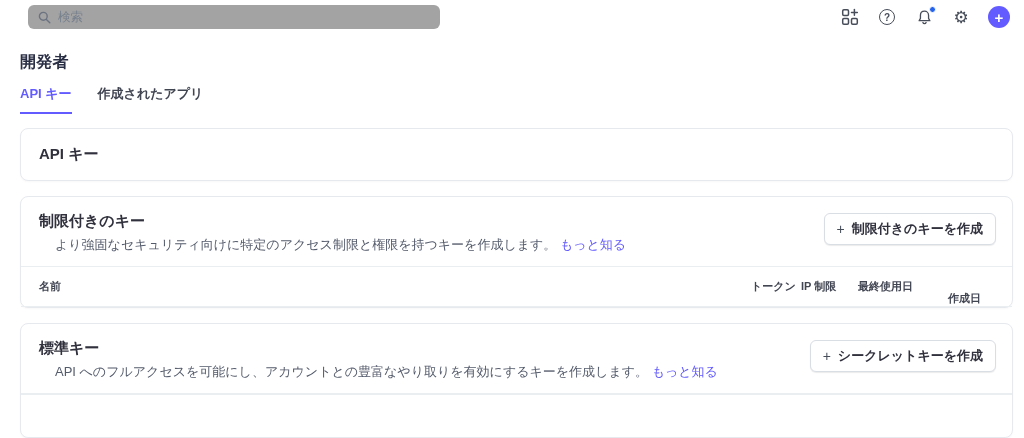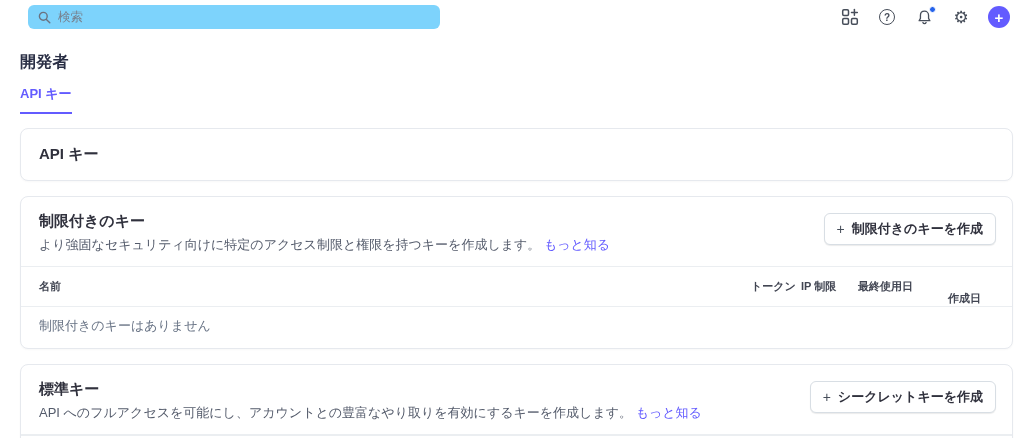--- a/index.html
+++ b/index.html
@@ -12,21 +12,21 @@
   }
 
   
   .topbar {
     display:flex; align-items:center; justify-content:space-between;
     padding:5px 14px 4px 28px; height:33px;
   }
   .search {
     display:flex; align-items:center; gap:7px;
     width:412px; height:24px;
-    background:#7dd3fc; border-radius:6px; padding:0 10px;
+    background:#a3a3a3; border-radius:6px; padding:0 10px;
   }
   .search input {
     border:none; outline:none; background:transparent;
     font-family:"Liberation Sans", sans-serif;
     font-size:12.5px; color:#30313d; width:100%;
   }
   .search input::placeholder { color:#77808e; }
   .topbar-icons { display:flex; align-items:center; gap:17px; }
   .icon-btn {
     width:20px; height:20px; display:flex; align-items:center; justify-content:center;
@@ -68,21 +68,21 @@
   .card-apikeys {
     margin-top:14px; height:53px;
     display:flex; align-items:center; justify-content:space-between;
     padding:0 18px;
   }
   .card-title { font-size:15px; font-weight:700; color:#30313d; }
   .link { color:#635bff; font-size:13px; font-weight:500; text-decoration:none; cursor:pointer; }
 
   .card-section { margin-top:15px; }
   .section-head { position:relative; padding:15px 18px 12px 18px; }
-  .section-desc { margin-top:5px; font-size:13px; color:#545b6b; }
+  .section-desc { margin-top:5px; font-size:13px; color:#545b6b;margin-left:16px; }
   .create-btn {
     position:absolute; right:16px; top:16px;
     display:flex; align-items:center; gap:7px;
     background:#ffffff; border:1px solid #d8dee4; border-radius:6px;
     padding:6px 12px; font-size:13px; font-weight:600; color:#30313d;
     font-family:"Liberation Sans", sans-serif;
     box-shadow:0 1px 1px rgba(0,0,0,.08); cursor:pointer; white-space:nowrap;
   }
   .create-btn .plus { font-weight:400; font-size:14px; color:#474e5a; }
 
@@ -144,20 +144,21 @@
     <div class="avatar-plus">
       <span>+</span>
     </div>
   </div>
 </div>
 
 <div class="page-title">開発者</div>
 
 <div class="tabs">
   <div class="tab active">API キー</div>
+  <div class="tab">作成されたアプリ</div>
 </div>
 
 <div class="card card-apikeys">
   <div class="card-title">API キー</div>
 </div>
 
 <div class="card card-section">
   <div class="section-head">
     <div class="card-title">制限付きのキー</div>
     <div class="section-desc">
@@ -169,21 +170,20 @@
       <span>制限付きのキーを作成</span>
     </button>
   </div>
   <div class="thead">
     <div class="c2-name">名前</div>
     <div class="c2-token">トークン</div>
     <div class="c2-ip">IP 制限</div>
     <div class="c2-last">最終使用日</div>
     <div class="c2-created">作成日</div>
   </div>
-  <div class="empty-row">制限付きのキーはありません</div>
 </div>
 
 <div class="card card-section card-standard">
   <div class="section-head">
     <div class="card-title">標準キー</div>
     <div class="section-desc">
       <span>API へのフルアクセスを可能にし、アカウントとの豊富なやり取りを有効にするキーを作成します。</span>
       <a class="link">もっと知る</a>
     </div>
     <button class="create-btn">

